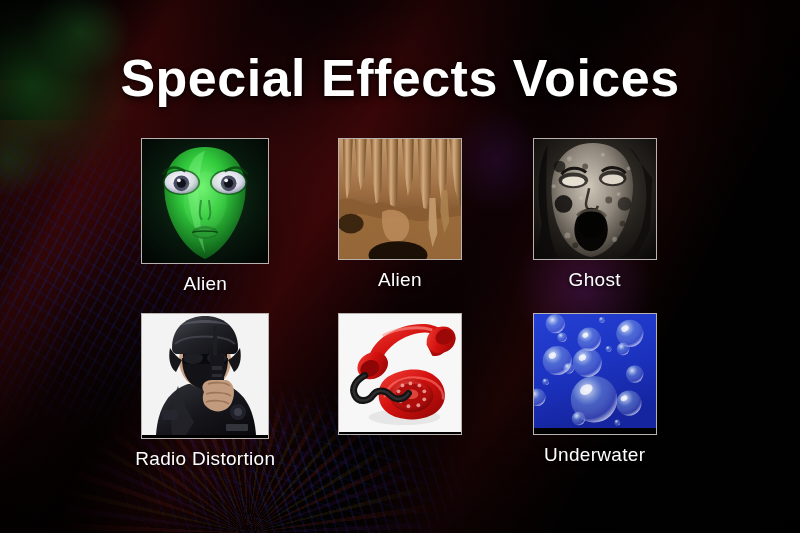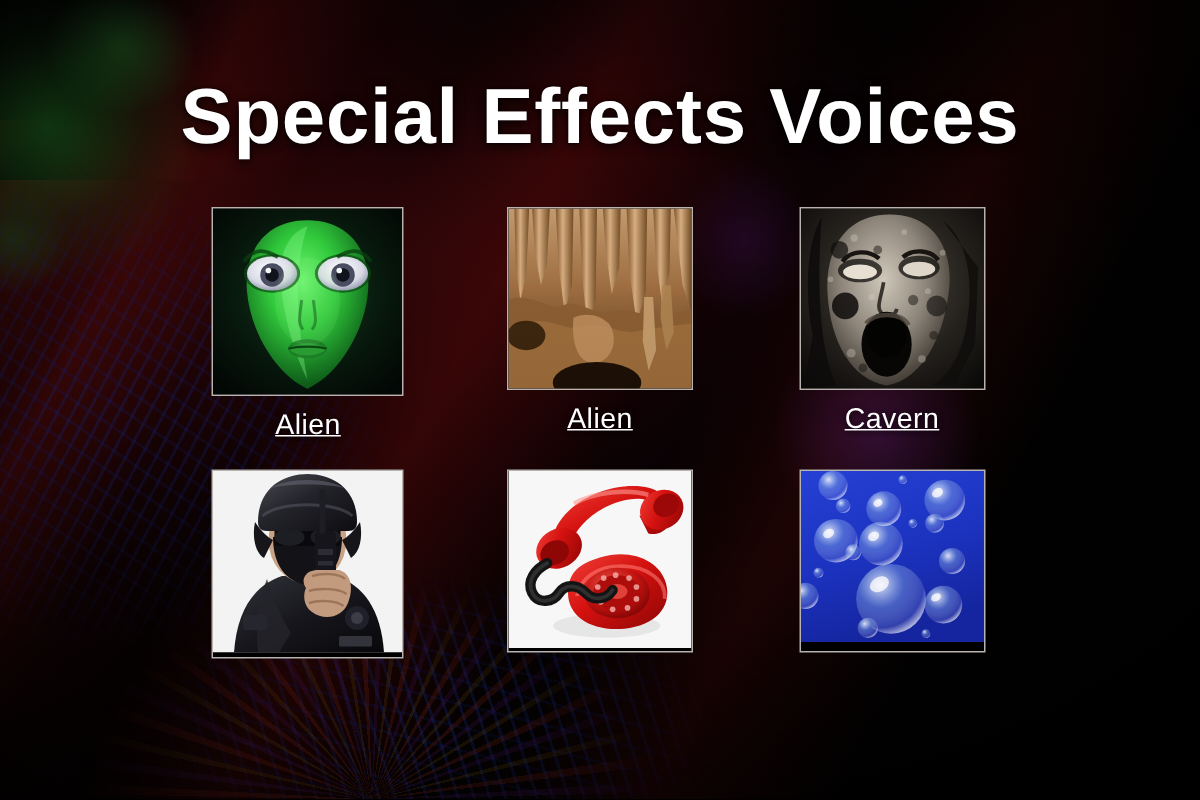--- a/index.html
+++ b/index.html
@@ -142,21 +142,20 @@
     background: #000;
   }
   .cell.small .thumb { width: 124px; height: 122px; }
   .label {
     margin-top: 9px;
     color: #ffffff;
     font-size: 19px;
     letter-spacing: 0.3px;
     text-shadow: 0 1px 4px rgba(0,0,0,0.9);
     white-space: nowrap;
-    text-decoration: underline;
   }
   .art { position: absolute; inset: 0; }
 </style>
 </head>
 <body>
 
 <div id="stage">
 
   <div class="bg-layer bg-base"></div>
   <div class="bg-layer bg-red-sweep"></div>
@@ -300,21 +299,21 @@
               <circle cx="20" cy="48" r="2"></circle>
           </g>
           <g fill="#19160f" opacity="0.5">
             <circle cx="52" cy="28" r="3"></circle>
               <circle cx="76" cy="62" r="3.5"></circle>
             <circle cx="42" cy="108" r="3"></circle>
               <circle cx="90" cy="86" r="3"></circle>
           </g>
         </svg>
       </div>
-      <div class="label">Cavern</div>
+      <div class="label">Ghost</div>
     </div>
 
     <div class="cell">
       <div class="thumb">
         <svg class="art" viewBox="0 0 126 121" preserveAspectRatio="none">
           <defs>
             <linearGradient id="helm" x1="0" y1="0" x2="1" y2="1">
               <stop offset="0%" stop-color="#4a4a52"></stop>
               <stop offset="45%" stop-color="#23232a"></stop>
               <stop offset="100%" stop-color="#0d0d11"></stop>
@@ -345,20 +344,21 @@
           <path d="M62 78 C58 72 62 66 70 66 L84 66 C92 68 94 78 90 88 C86 98 74 100 66 94 C60 90 60 82 62 78 Z" fill="#c29a7d"></path>
           <path d="M66 70 C72 68 84 68 88 72" stroke="#9c7559" stroke-width="1.6" fill="none"></path>
           <path d="M64 80 C70 78 84 78 89 82" stroke="#9c7559" stroke-width="1.6" fill="none"></path>
           <path d="M64 88 C70 86 82 86 87 90" stroke="#9c7559" stroke-width="1.6" fill="none"></path>
           <circle cx="96" cy="98" r="8" fill="#20202a"></circle>
           <circle cx="96" cy="98" r="4" fill="#3c3c48"></circle>
           <rect x="20" y="96" width="16" height="10" rx="2" fill="#26262e"></rect>
           <rect x="84" y="110" width="22" height="7" rx="1" fill="#33333c"></rect>
         </svg>
       </div>
+      <div class="label">Radio Distortion</div>
     </div>
 
     <div class="cell small">
       <div class="thumb">
         <svg class="art" viewBox="0 0 123 119" preserveAspectRatio="none">
           <defs>
             <linearGradient id="phRed" x1="0" y1="0" x2="1" y2="1">
               <stop offset="0%" stop-color="#f04038"></stop>
               <stop offset="45%" stop-color="#d4110f"></stop>
               <stop offset="100%" stop-color="#8d0605"></stop>
@@ -440,16 +440,17 @@
           <g fill="#ffffff" opacity="0.75">
             <ellipse cx="54" cy="78" rx="7" ry="5" transform="rotate(-30 54 78)"></ellipse>
             <ellipse cx="19" cy="43" rx="4" ry="3" transform="rotate(-30 19 43)"></ellipse>
             <ellipse cx="50" cy="45" rx="4" ry="3" transform="rotate(-30 50 45)"></ellipse>
             <ellipse cx="94" cy="15" rx="4" ry="3" transform="rotate(-30 94 15)"></ellipse>
             <ellipse cx="93" cy="87" rx="3.6" ry="2.6" transform="rotate(-30 93 87)"></ellipse>
             <ellipse cx="53" cy="22" rx="3.2" ry="2.4" transform="rotate(-30 53 22)"></ellipse>
           </g>
         </svg>
       </div>
+      <div class="label">Underwater</div>
     </div>
 
   </div>
 </div>
 
 </body></html>

